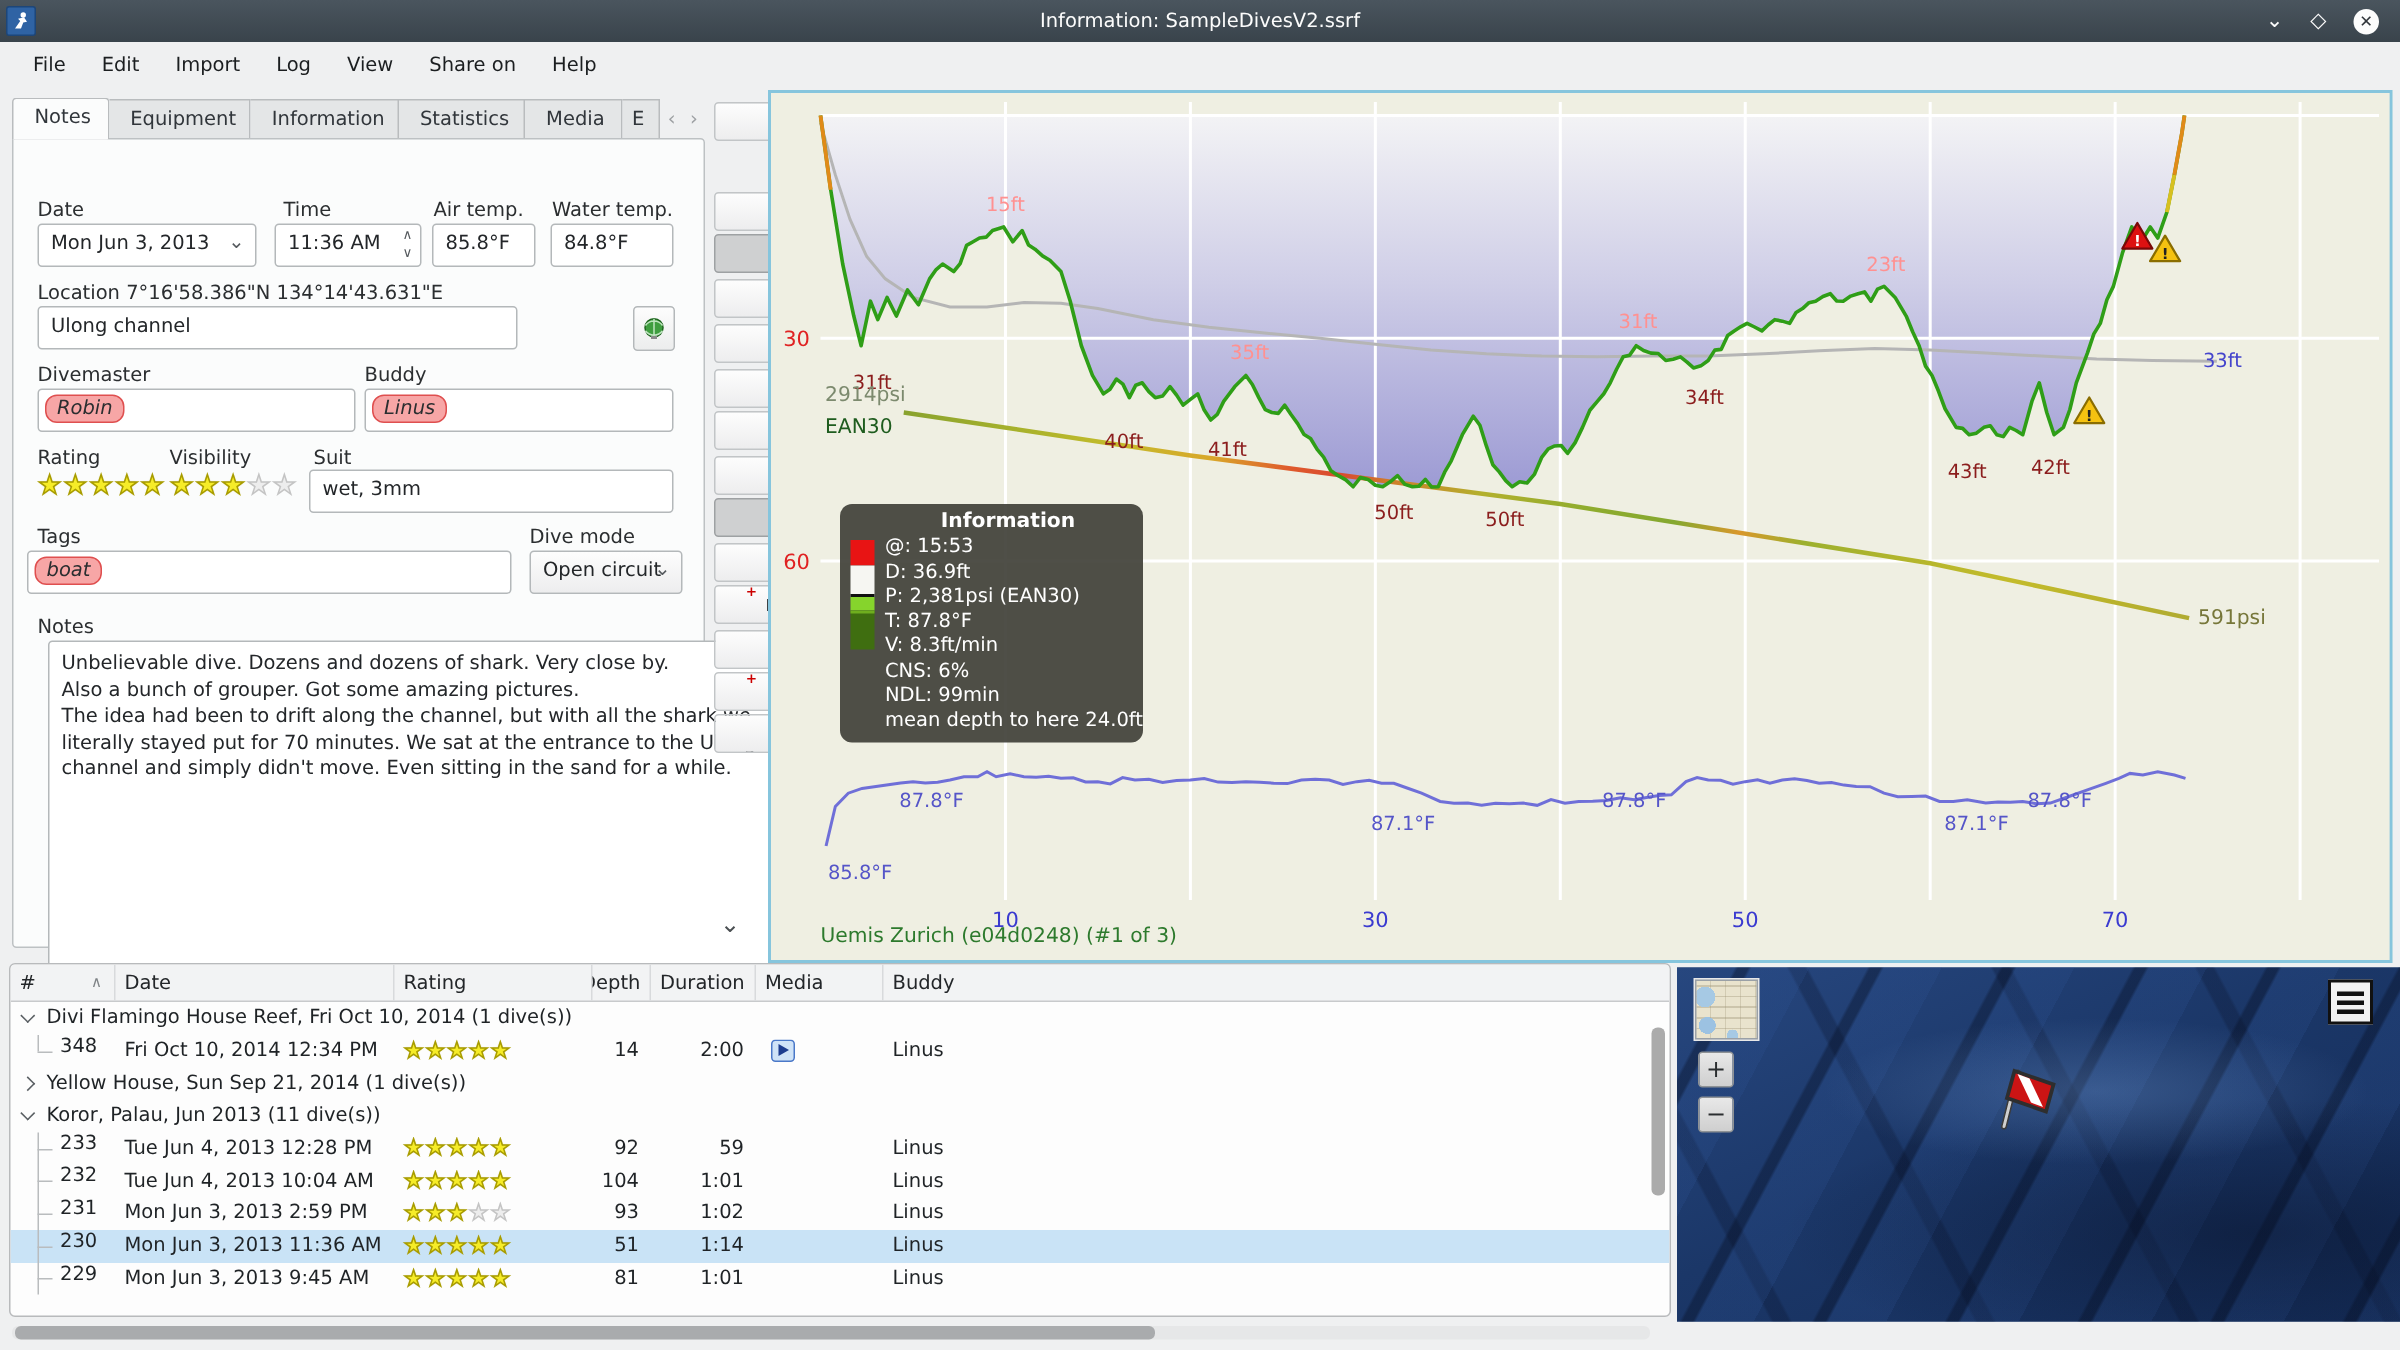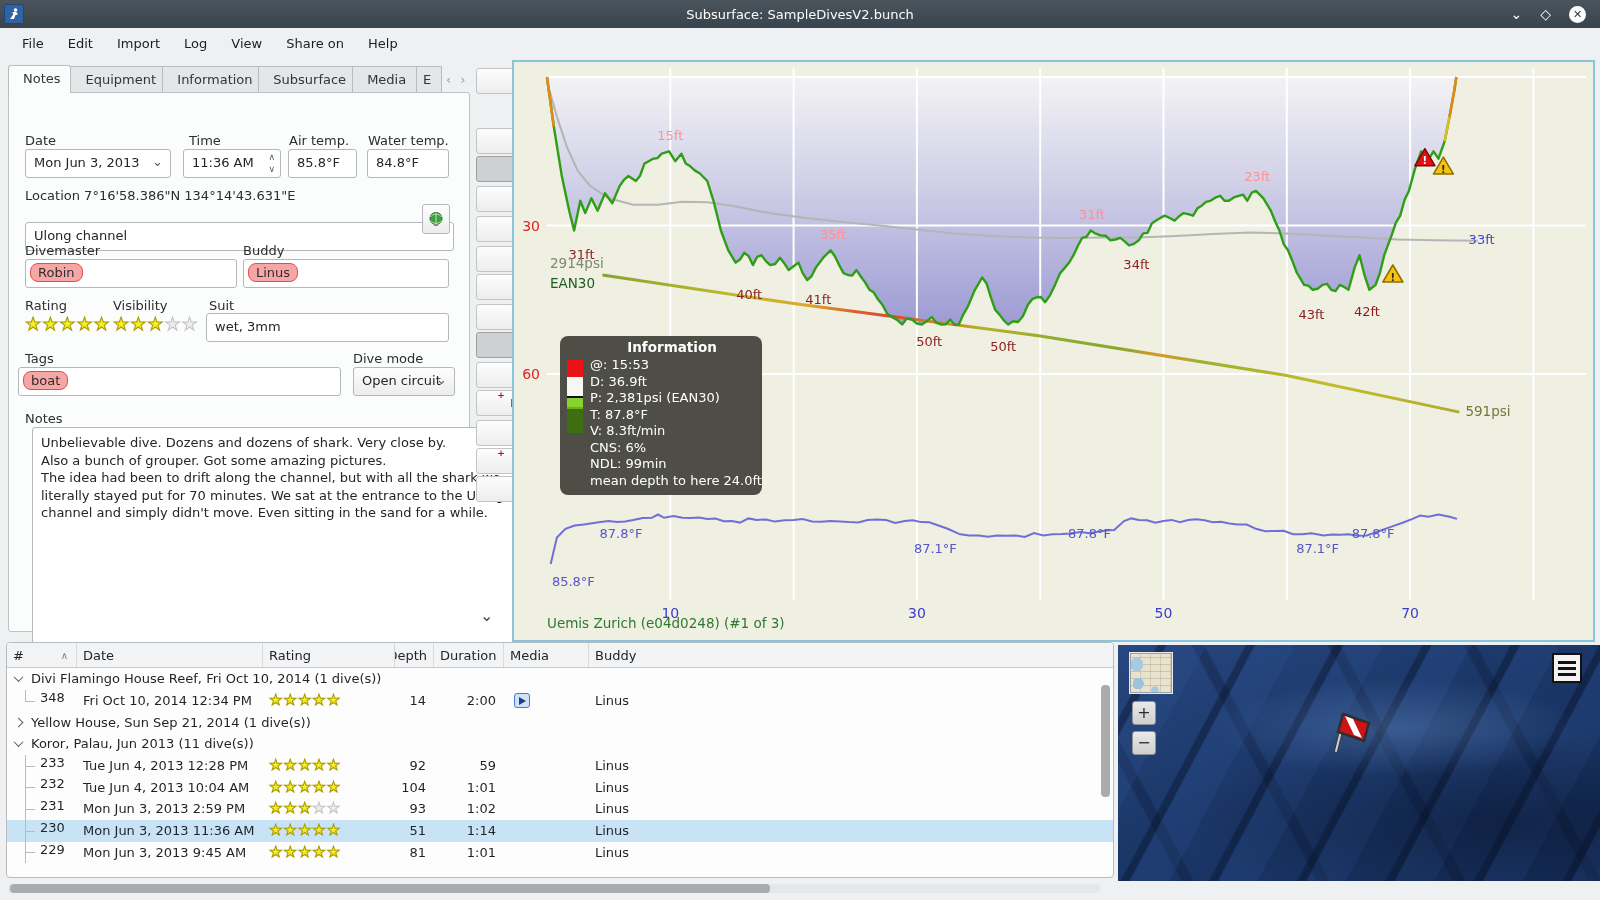--- a/index.html
+++ b/index.html
@@ -31,21 +31,21 @@
   .tab.active { background:#fbfcfc; height:28px; border-top-left-radius:3px; border-top-right-radius:3px; position:relative; z-index:2; }
   .tab.truncated { width:26px; padding:5px 6px 0; }
   .tab-scroll { width:16px; height:27px; color:#9da0a3; display:flex; align-items:center; justify-content:center; font-size:13px; }
   .panel-body { position:absolute; left:0; top:30px; width:462px; height:540px; background:#fbfcfc;
     border:1px solid #bdc1c3; border-radius:0 3px 3px 3px; }
   .fld-label { position:absolute; color:#2b2e30; font-size:13px; }
   .fld { position:absolute; background:#ffffff; border:1px solid #b4b8ba; border-radius:3px; height:29px;
     padding:5px 8px; font-size:13px; color:#232629; overflow:hidden; white-space:nowrap; }
   .combo-arrow { position:absolute; right:7px; top:4px; color:#555a5e; font-size:13px; }
   .spin { position:absolute; right:5px; top:1px; display:flex; flex-direction:column; line-height:12px; color:#555a5e; font-size:9px; }
-  .pill { display:inline-block; background:#f7a6a6; border:1px solid #df4f4f; border-radius:8px; padding:1px 7px; margin:-2px 0 0 -4px; color:#2b2e30; }
+  .pill { display:inline-block; background:#f7a6a6; border:1px solid #df4f4f; border-radius:8px; padding:1px 7px; margin:-2px 0 0 -4px; color:#2b2e30;font-style:italic; }
   .stars { position:absolute; display:flex; gap:1px; font-size:18px; line-height:18px; }
   .star-on { color:#f6ec28; -webkit-text-stroke:1px #a89c00; text-shadow:0 0 1px #a89c00; }
   .star-off { color:#ededed; -webkit-text-stroke:1px #c4c4c4; }
   .notes-area { position:absolute; left:23px; top:334px; width:502px; height:221px; background:#fff;
     border:1px solid #b4b8ba; border-radius:3px; padding:6px 8px; font:13px/1.35 "DejaVu Sans","Liberation Sans",sans-serif;
     color:#232629; white-space:pre-wrap; resize:none; }
   .globe-btn { position:absolute; left:413px; top:111px; width:28px; height:30px; background:linear-gradient(#fdfdfd,#eceded);
     border:1px solid #b4b8ba; border-radius:3px; display:flex; align-items:center; justify-content:center; }
 
   
@@ -129,21 +129,21 @@
 </head>
 <body>
 
 <div class="titlebar">
   <div class="app-icon">
     <svg width="14" height="14" viewBox="0 0 14 14">
         <circle cx="8.5" cy="3" r="1.8" fill="#fff"></circle>
         <path d="M3 12 L6.5 7 L5 5.5 L9 4.5 L11 7.5 L8.5 8 L7 12 Z" fill="#fff"></path>
       </svg>
   </div>
-  <div class="win-title">Subsurface: SampleDivesV2.bunch</div>
+  <div class="win-title">Information: SampleDivesV2.ssrf</div>
   <div class="win-controls">
     <span class="win-btn">⌄</span>
     <span class="win-btn">◇</span>
     <span class="close-btn">✕</span>
   </div>
 </div>
 
 <div class="menubar" id="menubar">
     <div class="menu-item">File</div>
     <div class="menu-item">Edit</div>
@@ -152,21 +152,21 @@
     <div class="menu-item">View</div>
     <div class="menu-item">Share on</div>
     <div class="menu-item">Help</div>
   </div>
 
 <div class="left-panel">
   <div class="tabbar" id="tabbar">
       <div class="tab active">Notes</div>
       <div class="tab">Equipment</div>
       <div class="tab">Information</div>
-      <div class="tab">Subsurface</div>
+      <div class="tab">Statistics</div>
       <div class="tab">Media</div>
       <div class="tab truncated">E</div>
       <div class="tab-scroll">‹</div>
       <div class="tab-scroll">›</div>
     </div>
   <div class="panel-body">
 
     <div class="fld-label" style="left:16px;top:40px">Date</div>
     <div class="fld" style="left:16px;top:56px;width:146px">
       <span>Mon Jun 3, 2013</span><span class="combo-arrow">⌄</span>
@@ -178,21 +178,21 @@
           <span>∧</span>
           <span>∨</span>
         </span>
     </div>
     <div class="fld-label" style="left:280px;top:40px">Air temp.</div>
     <div class="fld" style="left:279px;top:56px;width:69px"><span>85.8°F</span></div>
     <div class="fld-label" style="left:359px;top:40px">Water temp.</div>
     <div class="fld" style="left:358px;top:56px;width:82px"><span>84.8°F</span></div>
 
     <div class="fld-label" style="left:16px;top:95px">Location 7°16'58.386"N 134°14'43.631"E</div>
-    <div class="fld" style="left:16px;top:129px;width:429px"><span>Ulong channel</span></div>
+    <div class="fld" style="left:16px;top:111px;width:320px"><span>Ulong channel</span></div>
     <div class="globe-btn">
       <svg width="16" height="16" viewBox="0 0 16 16">
           <circle cx="8" cy="7.5" r="6" fill="#3f9e3f" stroke="#1d641d"></circle>
           <path d="M2.3 6 A7 7 0 0 1 13.7 6 M2.3 9.5 A7 7 0 0 0 13.7 9.5 M8 1.5 V13.5" stroke="#bfe5bf" fill="none" stroke-width="1"></path>
           <rect x="6" y="13" width="4" height="2" fill="#8a8a8a"></rect>
         </svg>
     </div>
 
     <div class="fld-label" style="left:16px;top:150px">Divemaster</div>
     <div class="fld" style="left:16px;top:166px;width:212px"><span class="pill">Robin</span></div>

